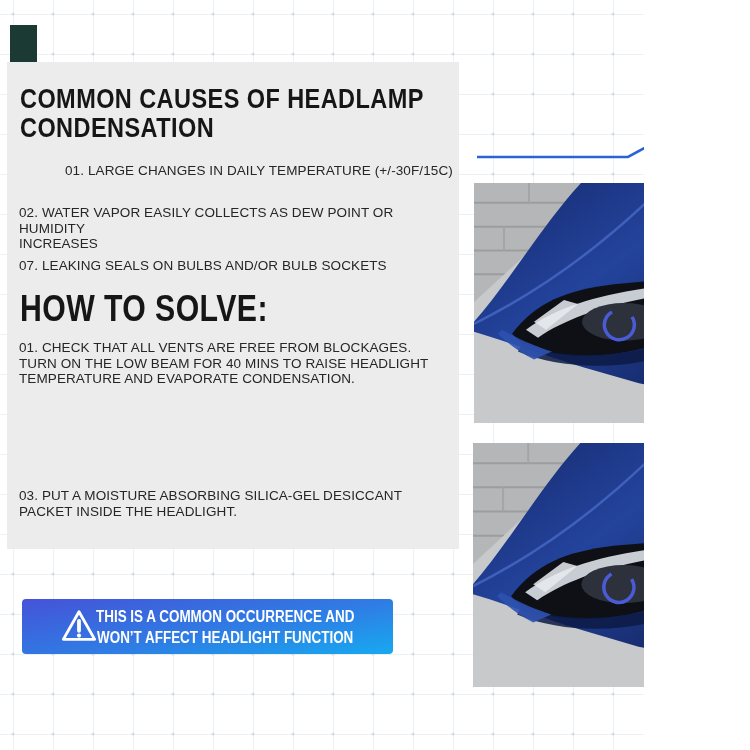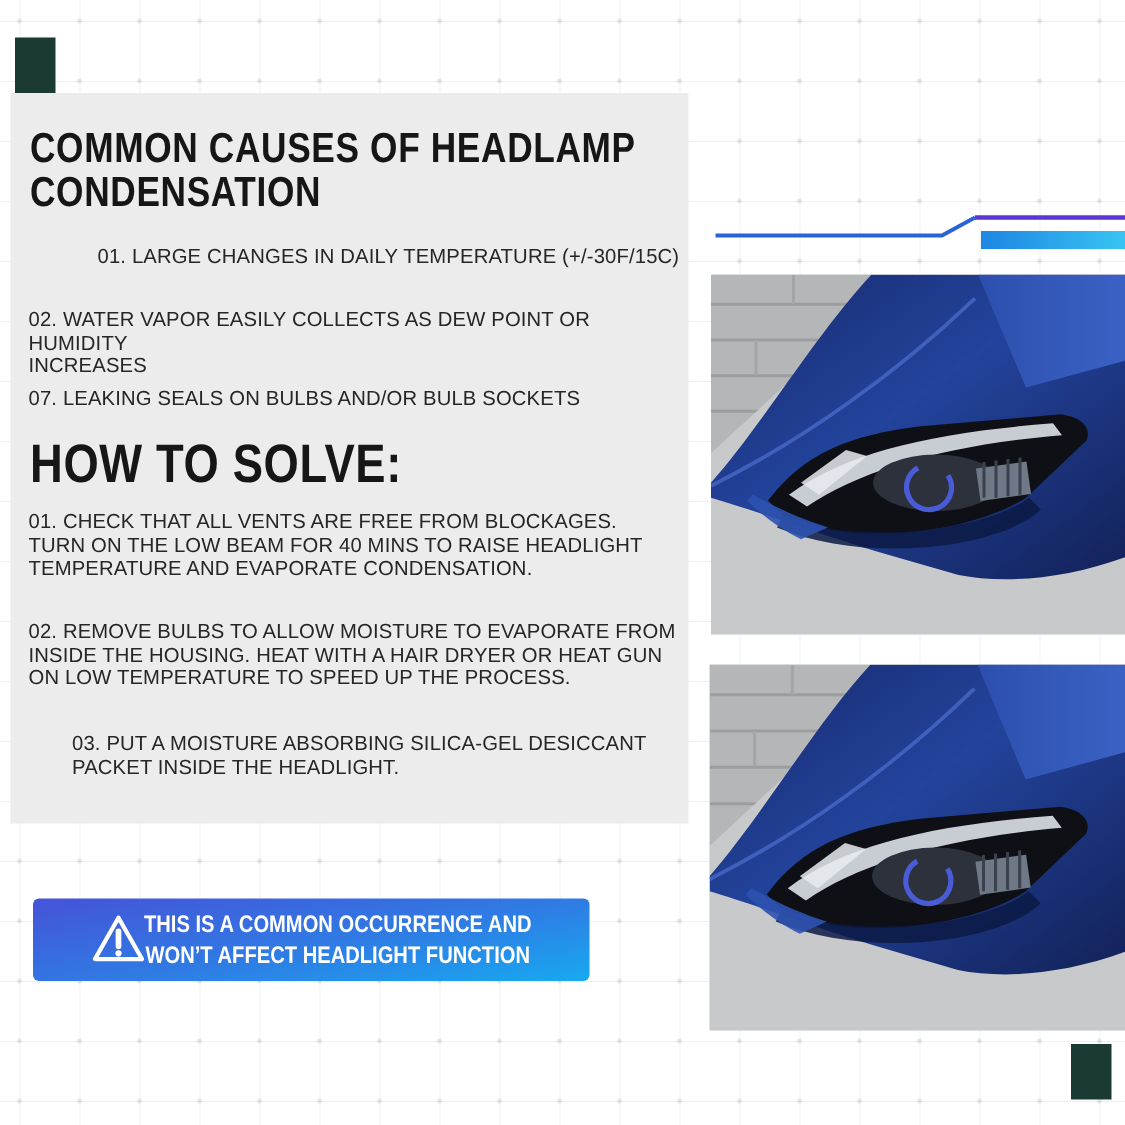--- a/index.html
+++ b/index.html
@@ -1,18 +1,18 @@
 <!DOCTYPE html>
 <html><head>
 <meta charset="utf-8">
 <style>
   * { margin:0; padding:0; box-sizing:border-box; }
   html,body { background:#ffffff; font-family:"Liberation Sans", sans-serif; }
   .canvas {
-    position:relative; width:750px; height:750px; overflow:hidden;
+    position:relative; width:644px; height:750px; overflow:hidden;
     background-color:#ffffff;
     background-image:
       radial-gradient(circle, rgba(185,198,208,0.45) 1.2px, transparent 2px),
       linear-gradient(to bottom, rgba(222,229,234,0.55) 1px, transparent 1px),
       linear-gradient(to right, rgba(222,229,234,0.55) 1px, transparent 1px);
     background-size:40px 40px, 40px 40px, 40px 40px;
     background-position:-7px -6px, 0 14px, 13px 0;
     text-decoration:underline;
   }
   .corner-accent { position:absolute; width:27px; height:37px; background:#1b3a33; }
@@ -29,21 +29,21 @@
   }
   .body-text {
     position:absolute; left:19px; width:432px; color:#262626;
     font-size:13.5px; line-height:15.5px; letter-spacing:0.1px; white-space:pre-line;
   }
   .c1 { top:163px;margin-left:46px; } .c2 { top:205px; } .c3 { top:258px; }
   .solve-title {
     position:absolute; left:20px; top:294px; color:#161616;
     font-size:36px; font-weight:bold; line-height:30px; letter-spacing:0.5px;
   }
-  .s1 { top:340px; } .s2 { top:413px; } .s3 { top:488px;margin-left:29px; }
+  .s1 { top:340px; } .s2 { top:413px; } .s3 { top:488px; }
 
   .banner {
     position:absolute; left:22px; top:599px; width:371px; height:55px;
     border-radius:4px; background:linear-gradient(170deg, #4553d8 0%, #2f7ce4 55%, #17a9f0 100%);
     display:flex; align-items:center;
   }
   .banner-icon { position:absolute; left:38px; top:8px; width:38px; height:40px; }
   .banner-text {
     position:absolute; left:92px; right:8px; top:0; bottom:0;
     display:flex; flex-direction:column; align-items:center; justify-content:center;
@@ -82,23 +82,20 @@
 INCREASES</p>
   <p class="body-text c3">07. LEAKING SEALS ON BULBS AND/OR BULB SOCKETS</p>
 
   <div class="solve-title">
     <span class="condensed">HOW TO SOLVE:</span>
   </div>
 
   <p class="body-text s1">01. CHECK THAT ALL VENTS ARE FREE FROM BLOCKAGES.
 TURN ON THE LOW BEAM FOR 40 MINS TO RAISE HEADLIGHT
 TEMPERATURE AND EVAPORATE CONDENSATION.</p>
-  <p class="body-text s2">02. REMOVE BULBS TO ALLOW MOISTURE TO EVAPORATE FROM
-INSIDE THE HOUSING. HEAT WITH A HAIR DRYER OR HEAT GUN
-ON LOW TEMPERATURE TO SPEED UP THE PROCESS.</p>
   <p class="body-text s3">03. PUT A MOISTURE ABSORBING SILICA-GEL DESICCANT
 PACKET INSIDE THE HEADLIGHT.</p>
 
   <div class="banner">
     <svg class="banner-icon" viewBox="0 0 40 42">
       <path d="M20 5 L36.5 34 L3.5 34 Z" fill="none" stroke="#ffffff" stroke-width="3" stroke-linejoin="round"></path>
       <line x1="20" y1="14.5" x2="20" y2="25" stroke="#ffffff" stroke-width="4" stroke-linecap="round"></line>
       <circle cx="20" cy="30" r="2.2" fill="#ffffff"></circle>
     </svg>
     <div class="banner-text">

